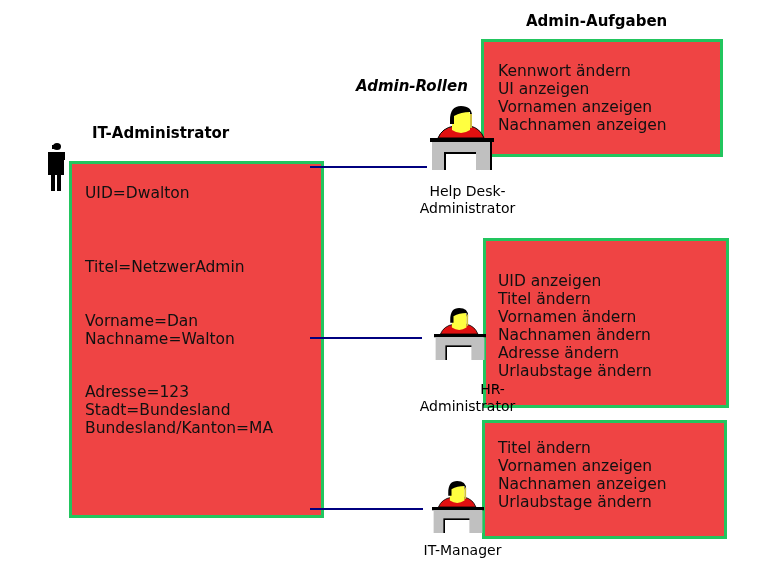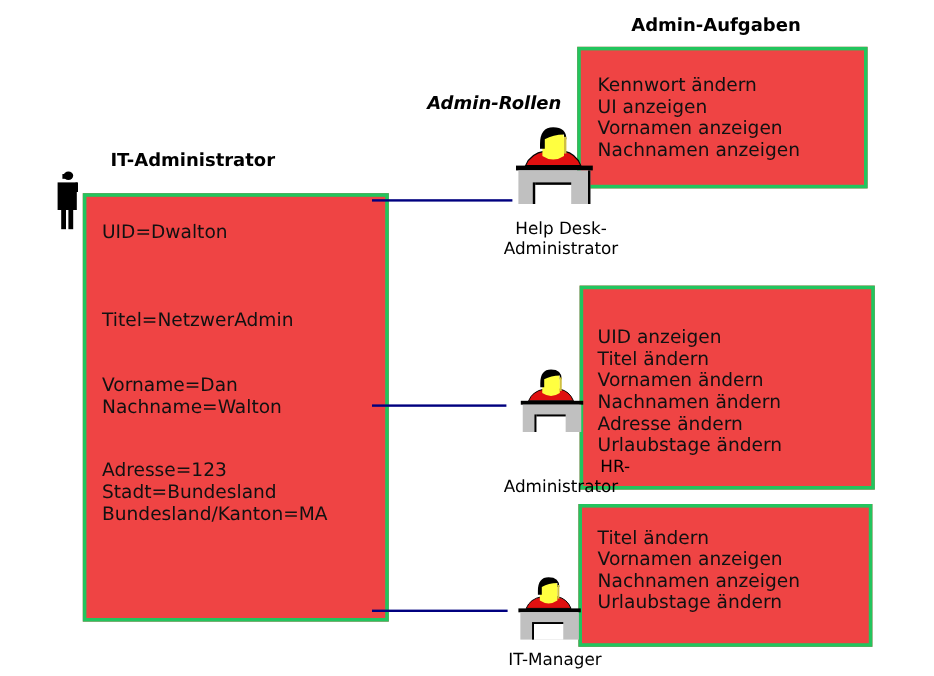--- a/index.html
+++ b/index.html
@@ -90,21 +90,21 @@
   <path d="M22 10 Q22 2 31 2 Q40 2 40 10 L40 24 Q31 30 22 24 Z" fill="#ffff40"></path>
   <path d="M20 14 Q20 0 31 0 Q42 0 42 10 L40 10 L40 6 Q31 6 24 10 L24 18 L20 18 Z" fill="#000"></path>
   <rect x="40" y="8" width="2" height="14" fill="#d0c040"></rect>
   <rect x="0" y="32" width="64" height="4" fill="#000"></rect>
   <rect x="2" y="36" width="60" height="28" fill="#c0c0c0"></rect>
   <rect x="16" y="48" width="30" height="16" fill="#fff"></rect>
   <rect x="16" y="46" width="30" height="2" fill="#000"></rect>
   <rect x="14" y="46" width="2" height="18" fill="#000"></rect>
 </svg>
 <div class="abs role-label" style="left:410px; top:381px; width:115px;">
-  <div style="padding-left:50px; text-align:right;">HR-</div>
+  <div style="padding-left:50px; text-align:center;">HR-</div>
   <div>Administrator</div>
 </div>
 
 <div class="box" style="left:482px; top:420px; width:245px; height:119px;">
   <div class="abs" style="left:13px; top:16px;">
     <div class="task-line">Titel ändern</div>
     <div class="task-line">Vornamen anzeigen</div>
     <div class="task-line">Nachnamen anzeigen</div>
     <div class="task-line">Urlaubstage ändern</div>
   </div>

